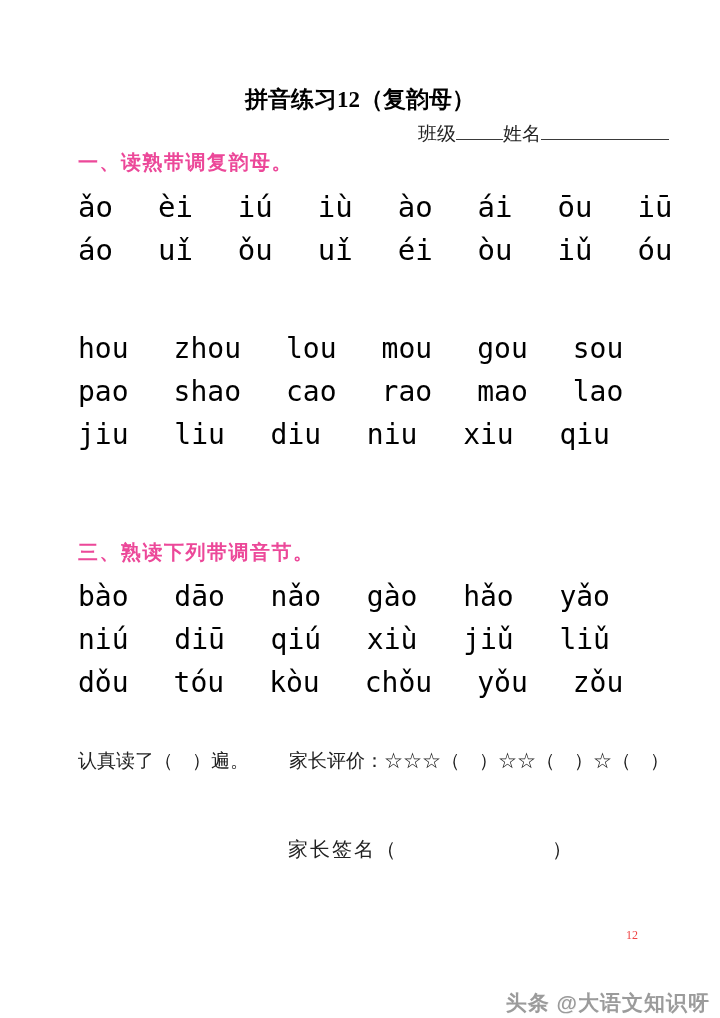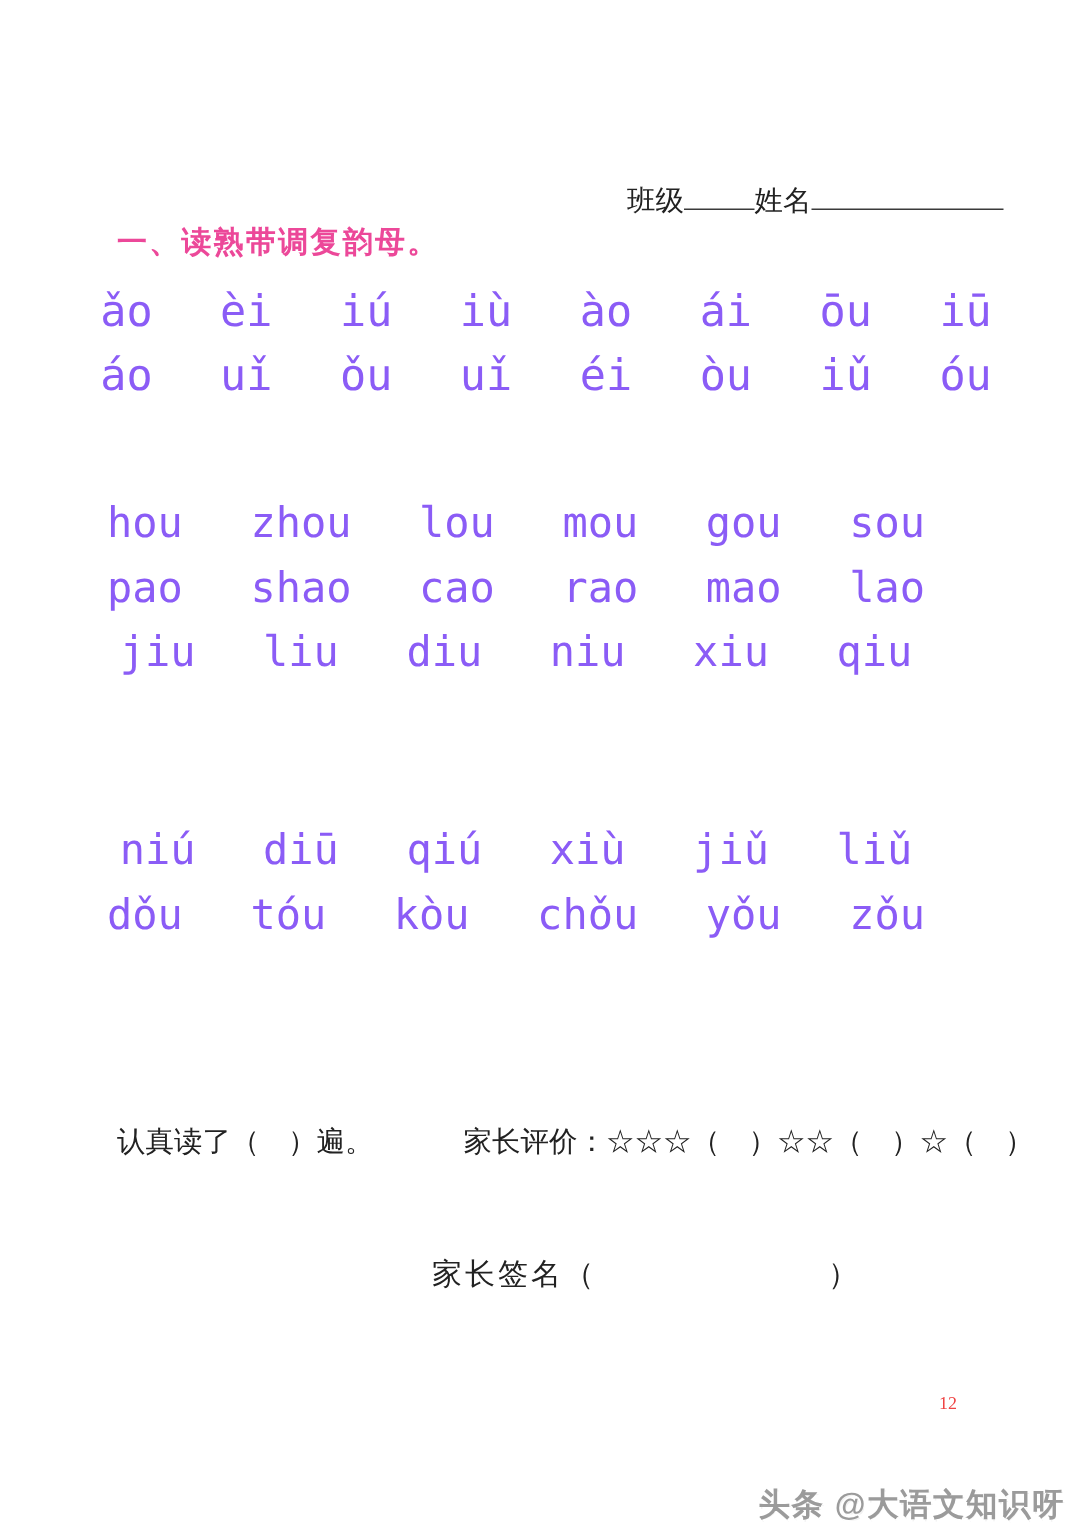--- a/index.html
+++ b/index.html
@@ -35,33 +35,33 @@
   .section-2 { top:319px; width:532px; }
   .section-3 { top:537px; width:532px; }
 
   .section-heading {
     font-family:"Liberation Sans", sans-serif;
     font-weight:bold; font-size:20px; color:#ec4899;
     letter-spacing:1.5px; line-height:30px;
   }
   .rows { margin-top:8px; }
   .pinyin-row {
-    display:flex; justify-content:center; align-items:center;
+    display:flex; justify-content:space-between; align-items:center;
     height:43px;
     font-family:"DejaVu Sans Mono", monospace;
-    font-size:28px; color:#8b5cf6;gap:45px;
+    font-size:28px; color:#000000;gap:45px;
   }
   .section-1 .pinyin-row { font-size:29px; }
   .syllable { white-space:nowrap; }
 
   .reading-line {
     position:absolute; top:748px; left:78px;
     font-size:19px; color:#222; white-space:nowrap;
   }
-  .reading-line .evaluation { margin-left:60px; }
+  .reading-line .evaluation { margin-left:40px; }
 
   .signature-line {
     position:absolute; top:836px; left:288px;
     font-size:20px; color:#222; letter-spacing:2px;
     white-space:nowrap;
     text-align:right;
   }
 
   .page-number {
     position:absolute; top:928px; left:626px;
@@ -75,20 +75,21 @@
     text-shadow:2px 2px 0 #ffffff, 1px 1px 0 #f2f2f2;
     white-space:nowrap;
     margin-top:12px;
   }
 </style>
 </head>
 <body>
 
 <div class="page">
 
+  <div class="title">拼音练习12（复韵母）</div>
 
   <div class="class-name-line">
     <span>班级</span><span class="blank blank-short"></span><span>姓名</span><span class="blank blank-long"></span>
   </div>
 
   <div class="section section-1">
     <div class="section-heading">一、读熟带调复韵母。</div>
     <div class="rows">
         <div class="pinyin-row">
           <span class="syllable">ǎo</span>
@@ -136,21 +137,30 @@
           <span class="syllable">liu</span>
           <span class="syllable">diu</span>
           <span class="syllable">niu</span>
           <span class="syllable">xiu</span>
           <span class="syllable">qiu</span>
         </div>
       </div>
   </div>
 
   <div class="section section-3">
+    <div class="section-heading">三、熟读下列带调音节。</div>
     <div class="rows">
+        <div class="pinyin-row">
+          <span class="syllable">bào</span>
+          <span class="syllable">dāo</span>
+          <span class="syllable">nǎo</span>
+          <span class="syllable">gào</span>
+          <span class="syllable">hǎo</span>
+          <span class="syllable">yǎo</span>
+        </div>
         <div class="pinyin-row">
           <span class="syllable">niú</span>
           <span class="syllable">diū</span>
           <span class="syllable">qiú</span>
           <span class="syllable">xiù</span>
           <span class="syllable">jiǔ</span>
           <span class="syllable">liǔ</span>
         </div>
         <div class="pinyin-row">
           <span class="syllable">dǒu</span>

